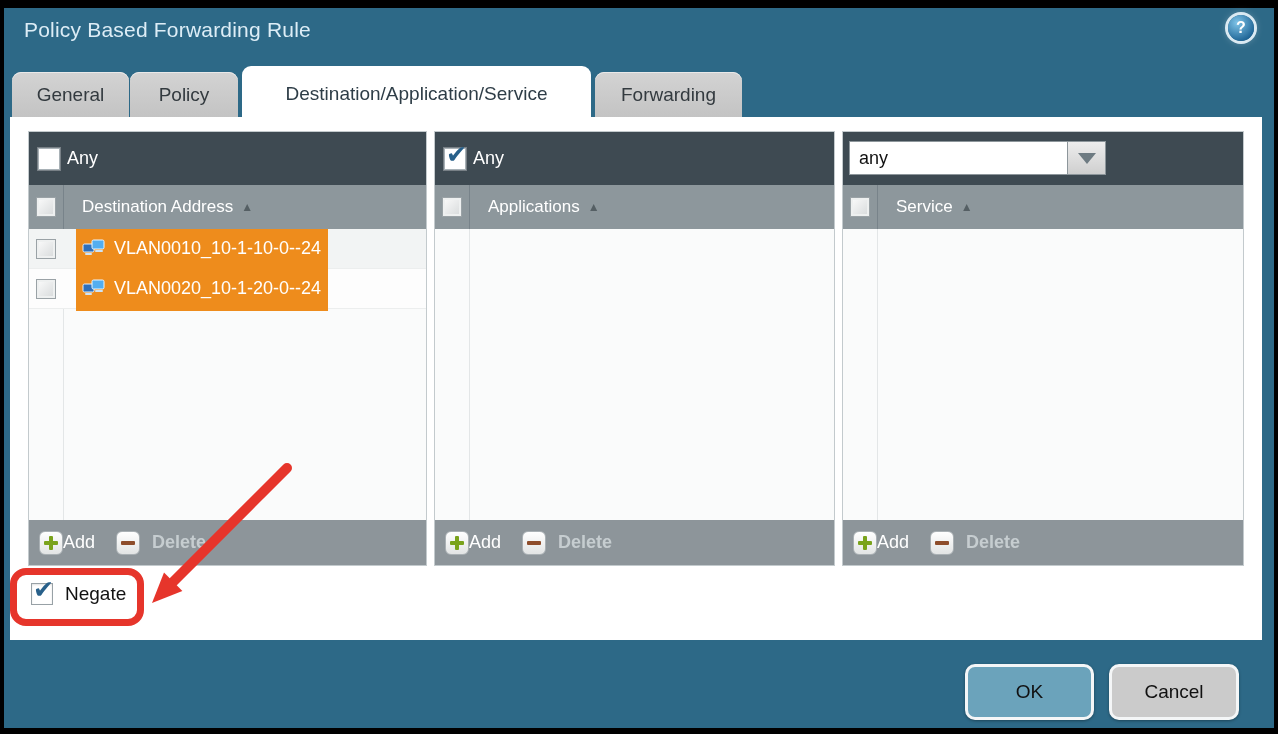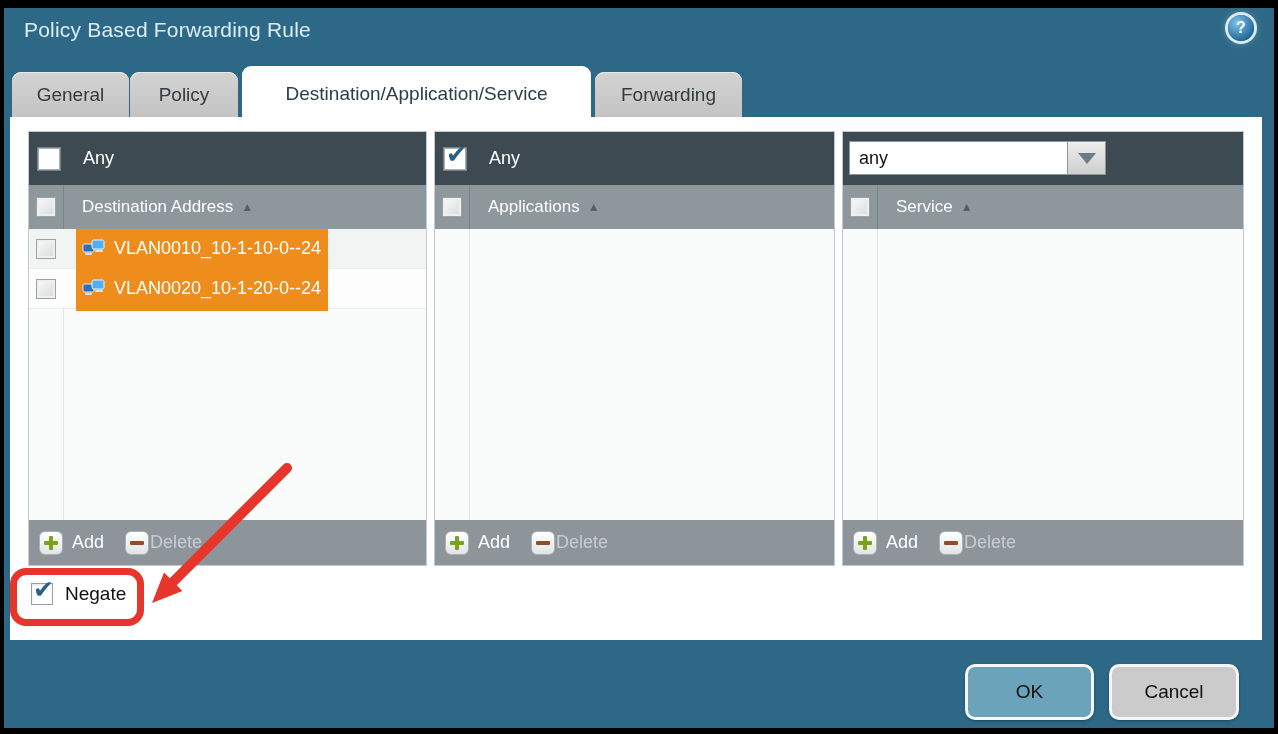--- a/index.html
+++ b/index.html
@@ -25,40 +25,40 @@
   #tab-forwarding { left:595px; top:72px; width:147px; height:46px; }
 
   .content { position:absolute; left:10px; top:117px; width:1252px; height:523px; background:#fff; z-index:3; }
 
   .panel { position:absolute; top:14px; height:435px; display:flex; flex-direction:column;
            border:1px solid #c3cacd; background:#fafbfb; }
   #panel-destination { left:18px;  width:399px; }
   #panel-applications{ left:424px; width:401px; }
   #panel-service     { left:832px; width:402px; }
 
-  .p-head { height:53px; background:#3e4a52; display:flex; align-items:center; padding-left:9px; gap:23px; flex:0 0 auto; }
+  .p-head { height:53px; background:#3e4a52; display:flex; align-items:center; padding-left:9px; gap:7px; flex:0 0 auto; }
   .p-head .lbl { color:#fff; font-size:18px; }
 
   .p-colhead { height:44px; background:#8d979c; display:flex; align-items:center; padding-left:7px; flex:0 0 auto; position:relative; }
   .p-colhead .sep { position:absolute; left:34px; top:0; bottom:0; width:1px; background:#78838a; }
   .p-colhead .col-label { color:#fff; font-size:17px; margin-left:26px; }
   .sort { color:#555f64; font-size:12px; margin-left:8px; }
 
   .p-list { flex:1 1 auto; position:relative; background:#fafbfb; overflow:hidden; }
   .p-list .vline { position:absolute; left:34px; top:0; bottom:0; width:1px; background:#e3e6e7; }
 
   .row { height:40px; display:flex; align-items:center; padding-left:7px; border-bottom:1px solid #eceeee; position:relative; }
   .row:nth-child(odd)  { background:#fdfdfd; }
   .row:nth-child(even) { background:#f2f4f4; }
   .chip { margin-left:20px; height:44px; background:#ee8c1c; display:inline-flex; align-items:center;
           gap:8px; padding:0 7px 0 6px; color:#fff; font-size:18px; }
 
   .p-foot { height:45px; background:#8d959a; display:flex; align-items:center; padding-left:10px; gap:9px; flex:0 0 auto; }
-  .btn-add { display:flex; align-items:center; gap:9px; color:#fff; font-size:18px; cursor:pointer; }
-  .btn-del { display:flex; align-items:center; gap:1px; color:#c6cdd0; font-size:18px; margin-left:12px; }
+  .btn-add { display:flex; align-items:center; color:#fff; font-size:18px; cursor:pointer; }
+  .btn-del { display:flex; align-items:center; gap:12px; color:#c6cdd0; font-size:18px; margin-left:12px;font-weight:bold; }
   .ico-sq { width:24px; height:24px; border-radius:6px; background:linear-gradient(#ffffff,#e2e4e4);
             border:1px solid #a9b0b4; display:flex; align-items:center; justify-content:center; }
   .plus { position:relative; width:14px; height:14px; }
   .plus::before { content:''; position:absolute; left:5px; top:0; width:4px; height:14px; background:#7aa31c; border-radius:1px; }
   .plus::after  { content:''; position:absolute; left:0; top:5px; width:14px; height:4px; background:#7aa31c; border-radius:1px; }
   .minus { width:14px; height:4px; background:#8e4d2b; border-radius:1px; }
 
   
   .cb { position:relative; display:inline-block; cursor:pointer; }
   .cb .mark { display:none; position:absolute; left:1px; top:-9px; font-size:25px; color:#28608a; }

